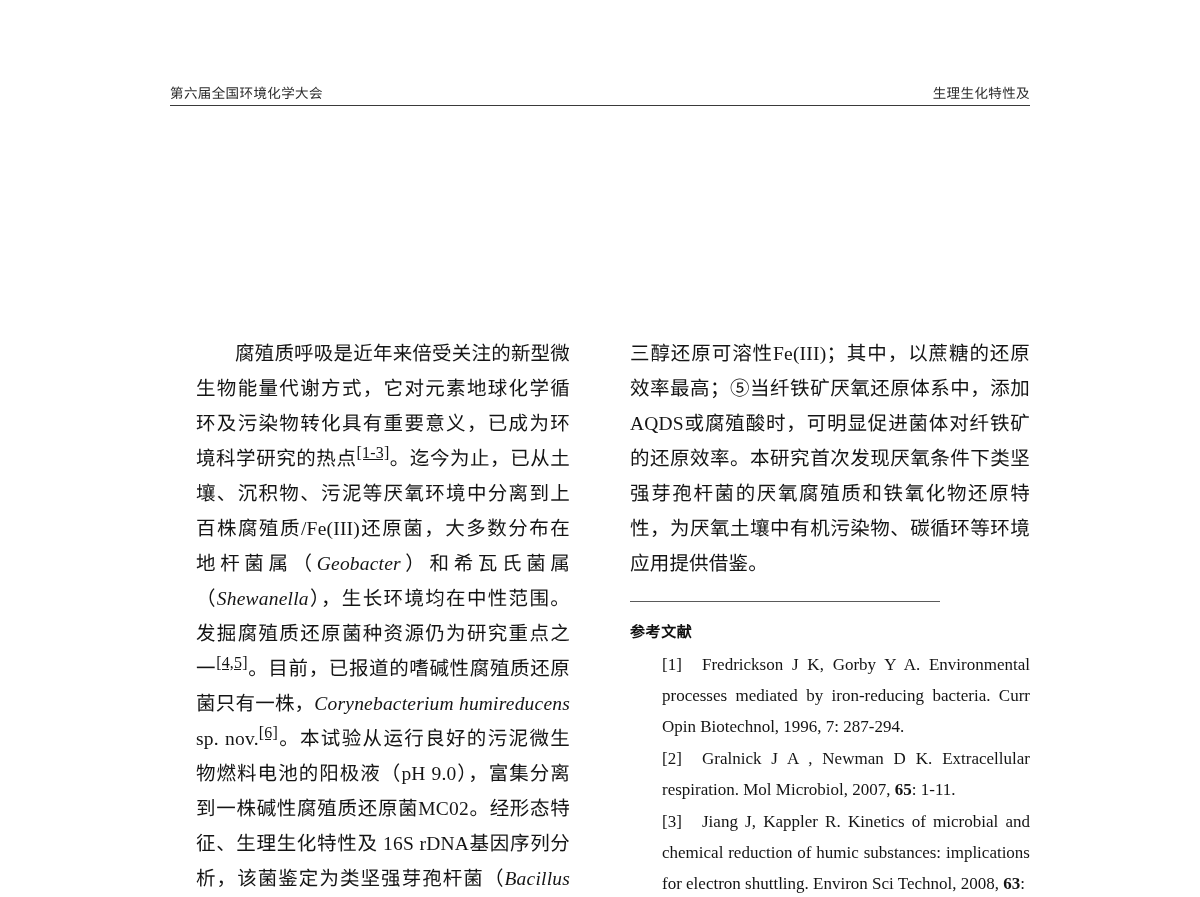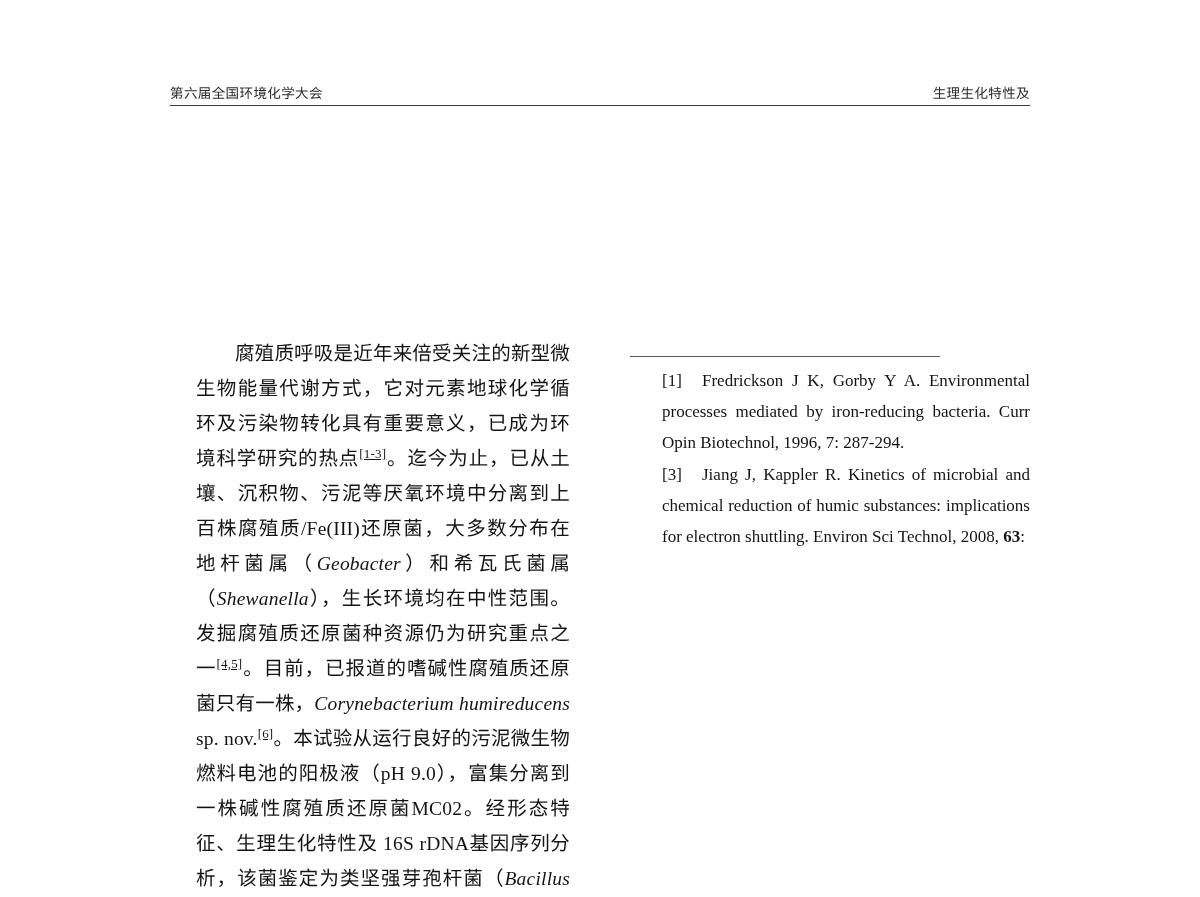--- a/index.html
+++ b/index.html
@@ -97,21 +97,21 @@
     line-height: 35px;
     text-align: justify;
     text-align-last: left;
     text-justify: inter-character;
     color: #141414;
     margin: 0;
     letter-spacing: 0.2px;
   }
   .body-par.indent { text-indent: 2em; }
   .sup {
-    font-size: 13px;
+    font-size: 16px;
     vertical-align: super;
     line-height: 0;
     text-decoration: underline;
   }
   .sci { font-style: italic; }
 
   
   .ref-rule {
     margin-top: 20px;
     width: 310px;
@@ -157,26 +157,29 @@
   </div>
 
 
   <div class="columns">
 
     <div class="col col-left">
       <p class="body-par indent"><span>腐殖质呼吸是近年来倍受关注的新型微生物能量代谢方式，它对元素地球化学循环及污染物转化具有重要意义，已成为环境科学研究的热点</span><span class="sup">[1-3]</span><span>。迄今为止，已从土壤、沉积物、污泥等厌氧环境中分离到上百株腐殖质/Fe(III)还原菌，大多数分布在地杆菌属（</span><span class="sci">Geobacter</span><span>）和希瓦氏菌属（</span><span class="sci">Shewanella</span><span>），生长环境均在中性范围。发掘腐殖质还原菌种资源仍为研究重点之一</span><span class="sup">[4,5]</span><span>。目前，已报道的嗜碱性腐殖质还原菌只有一株，</span><span class="sci">Corynebacterium humireducens</span><span> sp. nov.</span><span class="sup">[6]</span><span>。本试验从运行良好的污泥微生物燃料电池的阳极液（pH 9.0），富集分离到一株碱性腐殖质还原菌MC02。经形态特征、生理生化特性及 16S rDNA基因序列分析，该菌鉴定为类坚强芽孢杆菌（</span><span class="sci">Bacillus pseudofirmus</span></p>
     </div>
 
     <div class="col col-right">
+      <p class="body-par">三醇还原可溶性Fe(III)；其中，以蔗糖的还原效率最高；⑤当纤铁矿厌氧还原体系中，添加AQDS或腐殖酸时，可明显促进菌体对纤铁矿的还原效率。本研究首次发现厌氧条件下类坚强芽孢杆菌的厌氧腐殖质和铁氧化物还原特性，为厌氧土壤中有机污染物、碳循环等环境应用提供借鉴。</p>
 
       <div class="ref-rule"></div>
 
+      <div class="ref-heading">参考文献</div>
 
       <ul class="ref-list">
         <li class="ref-item"><span class="ref-num">[1]</span><span>Fredrickson J K, Gorby Y A. Environmental processes mediated by iron-reducing bacteria. Curr Opin Biotechnol, 1996, 7: 287-294.</span><span class="vol"></span><span></span></li>
 
+        <li class="ref-item"><span class="ref-num">[2]</span><span>Gralnick J A , Newman D K. Extracellular respiration. Mol Microbiol, 2007, </span><span class="vol">65</span><span>: 1-11.</span></li>
 
         <li class="ref-item"><span class="ref-num">[3]</span><span>Jiang J, Kappler R. Kinetics of microbial and chemical reduction of humic substances: implications for electron shuttling. Environ Sci Technol, 2008, </span><span class="vol">63</span><span>:</span></li>
       </ul>
     </div>
 
   </div>
 </div>
 
 </body></html>

